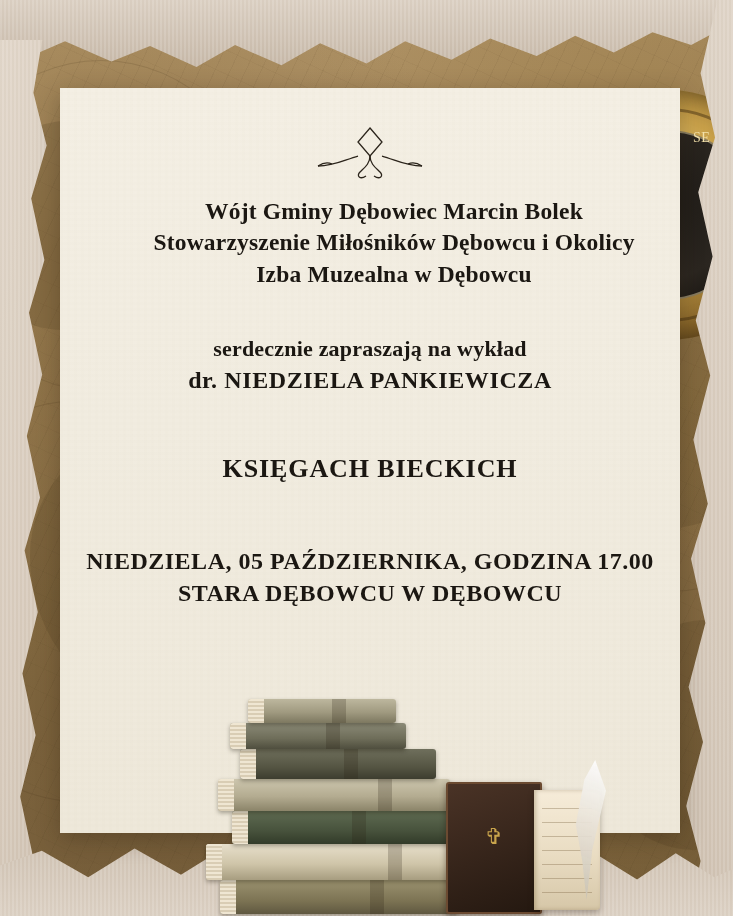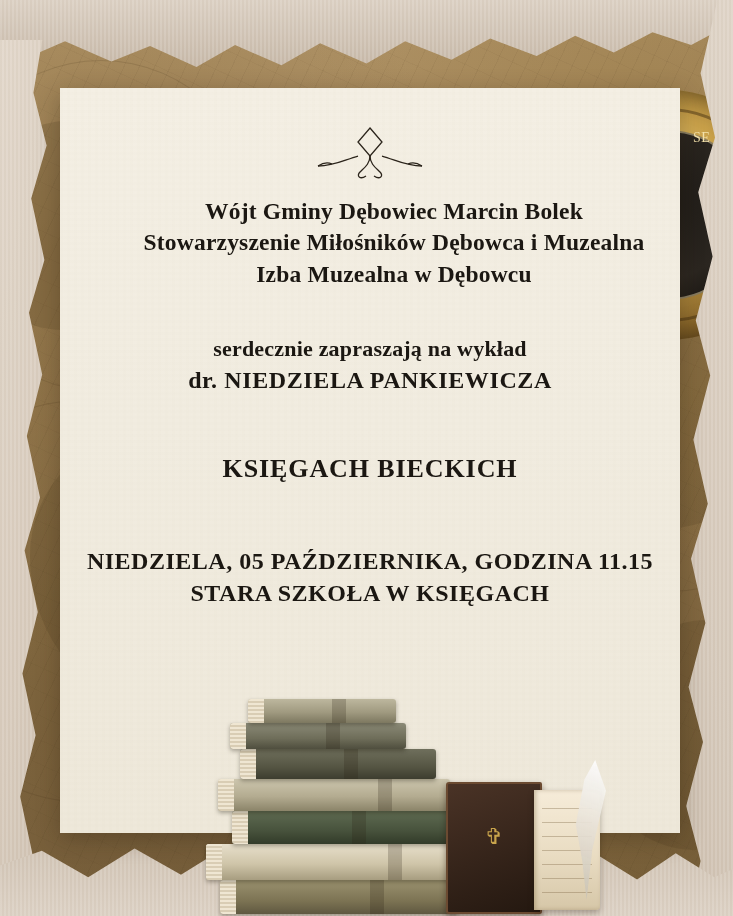--- a/index.html
+++ b/index.html
@@ -297,36 +297,36 @@
         <path d="M112 44 C96 44 86 38 72 34"></path>
         <path d="M8 44 C14 40 18 40 22 42"></path>
         <path d="M112 44 C106 40 102 40 98 42"></path>
       </svg>
     </div>
 
     <div class="text-wrap">
 
       <div class="group g-host">
         <div class="line">Wójt Gminy Dębowiec Marcin Bolek</div>
-        <div class="line">Stowarzyszenie Miłośników Dębowca i Muzealna</div>
+        <div class="line">Stowarzyszenie Miłośników Dębowcu i Okolicy</div>
         <div class="line">Izba Muzealna w Dębowcu</div>
       </div>
 
       <div class="group g-invite">
         <div class="line">serdecznie zapraszają na wykład</div>
         <div class="line name">dr. NIEDZIELA PANKIEWICZA</div>
       </div>
 
       <div class="group g-title">
         <div class="line">KSIĘGACH BIECKICH</div>
       </div>
 
       <div class="group g-when">
-        <div class="line">NIEDZIELA, 05 PAŹDZIERNIKA, GODZINA 11.15</div>
-        <div class="line">STARA SZKOŁA W KSIĘGACH</div>
+        <div class="line">NIEDZIELA, 05 PAŹDZIERNIKA, GODZINA 17.00</div>
+        <div class="line">STARA DĘBOWCU W DĘBOWCU</div>
       </div>
 
     </div>
   </div>
 
   <div class="books">
     <div class="book stack-b1">
         <div class="pages"></div>
         <div class="band" style="left:150px;"></div>
       </div>

